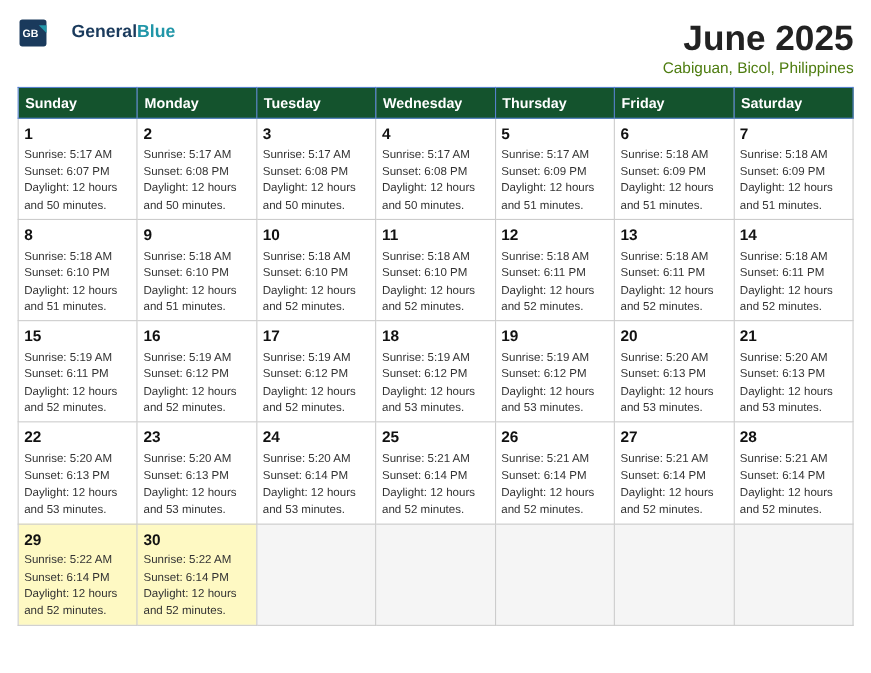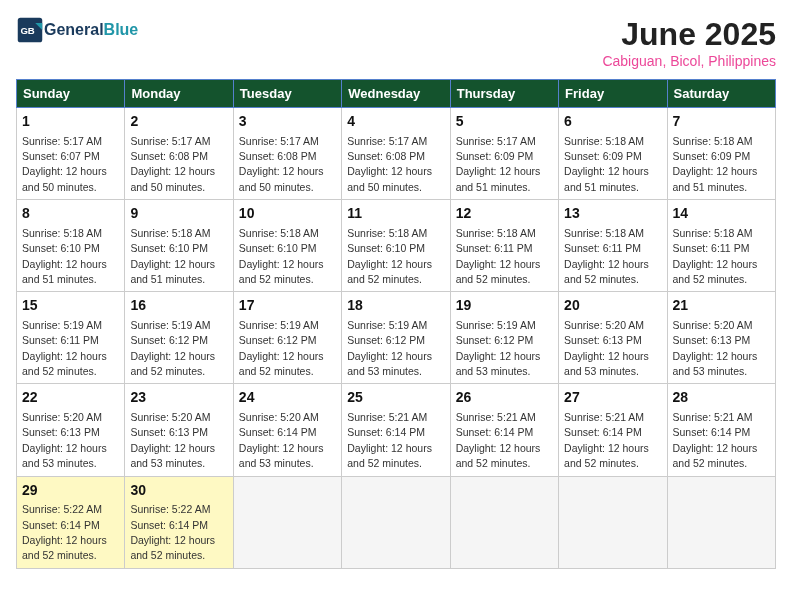--- a/index.html
+++ b/index.html
@@ -28,21 +28,21 @@
     .title-area {
       text-align: right;
     }
     .month-year {
       font-size: 32px;
       font-weight: bold;
       color: #222;
     }
     .location {
       font-size: 14px;
-      color: #ec4899;
+      color: #4d7c0f;
     }
     .calendar-table {
       width: 100%;
       border-collapse: collapse;
       font-size: 11px;
     }
     .calendar-table th {
       background: #14532d;
       color: #fff;
       text-align: left;
@@ -84,21 +84,21 @@
 <body>
 
 <div class="header-area">
   <div class="logo">
     <svg class="logo-icon" viewBox="0 0 32 32">
       <rect x="2" y="2" width="28" height="28" rx="3" fill="#1a3a5c"></rect>
       <text x="5" y="20" font-family="Arial" font-weight="bold" font-size="11" fill="white">GB</text>
       <polygon points="22,8 30,8 30,16" fill="#2196a8"></polygon>
     </svg>
     <div>
-      <div style="font-size:16px;font-weight:bold;color:#1a3a5c;line-height:1.1;">General<span style="color:#2196a8;">Blue</span></div>
+      <div style="font-size:16px;font-weight:bold;color:#1a3a5c;line-height:1.1;margin-left:21px;">General<span style="color:#2196a8;">Blue</span></div>
     </div>
   </div>
   <div class="title-area">
     <div class="month-year">June 2025</div>
     <div class="location">Cabiguan, Bicol, Philippines</div>
   </div>
 </div>
 
 <table class="calendar-table">
   <thead>

